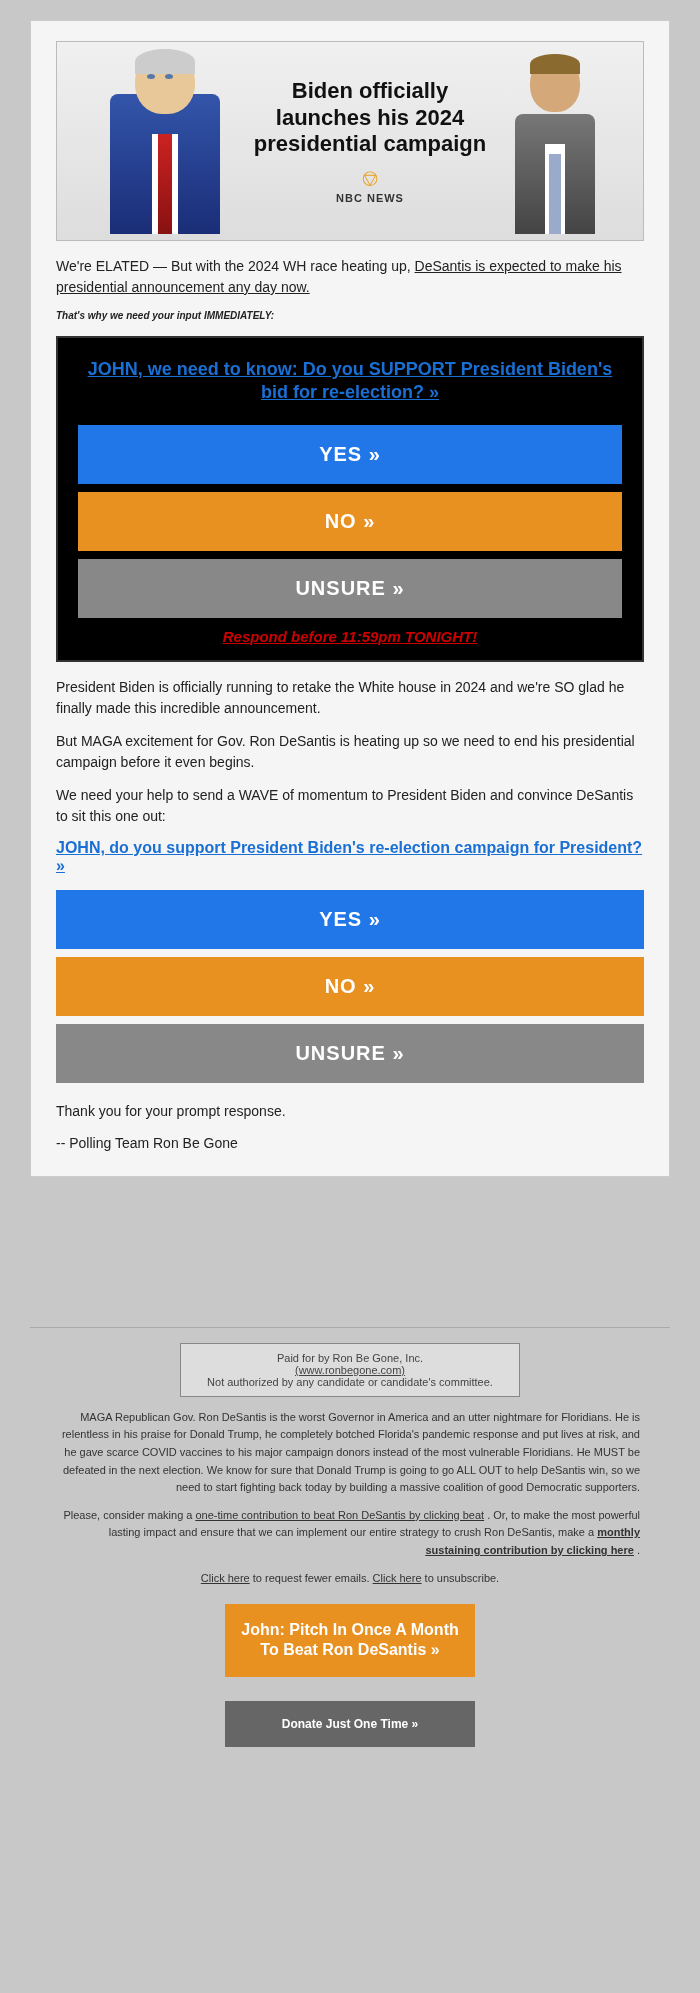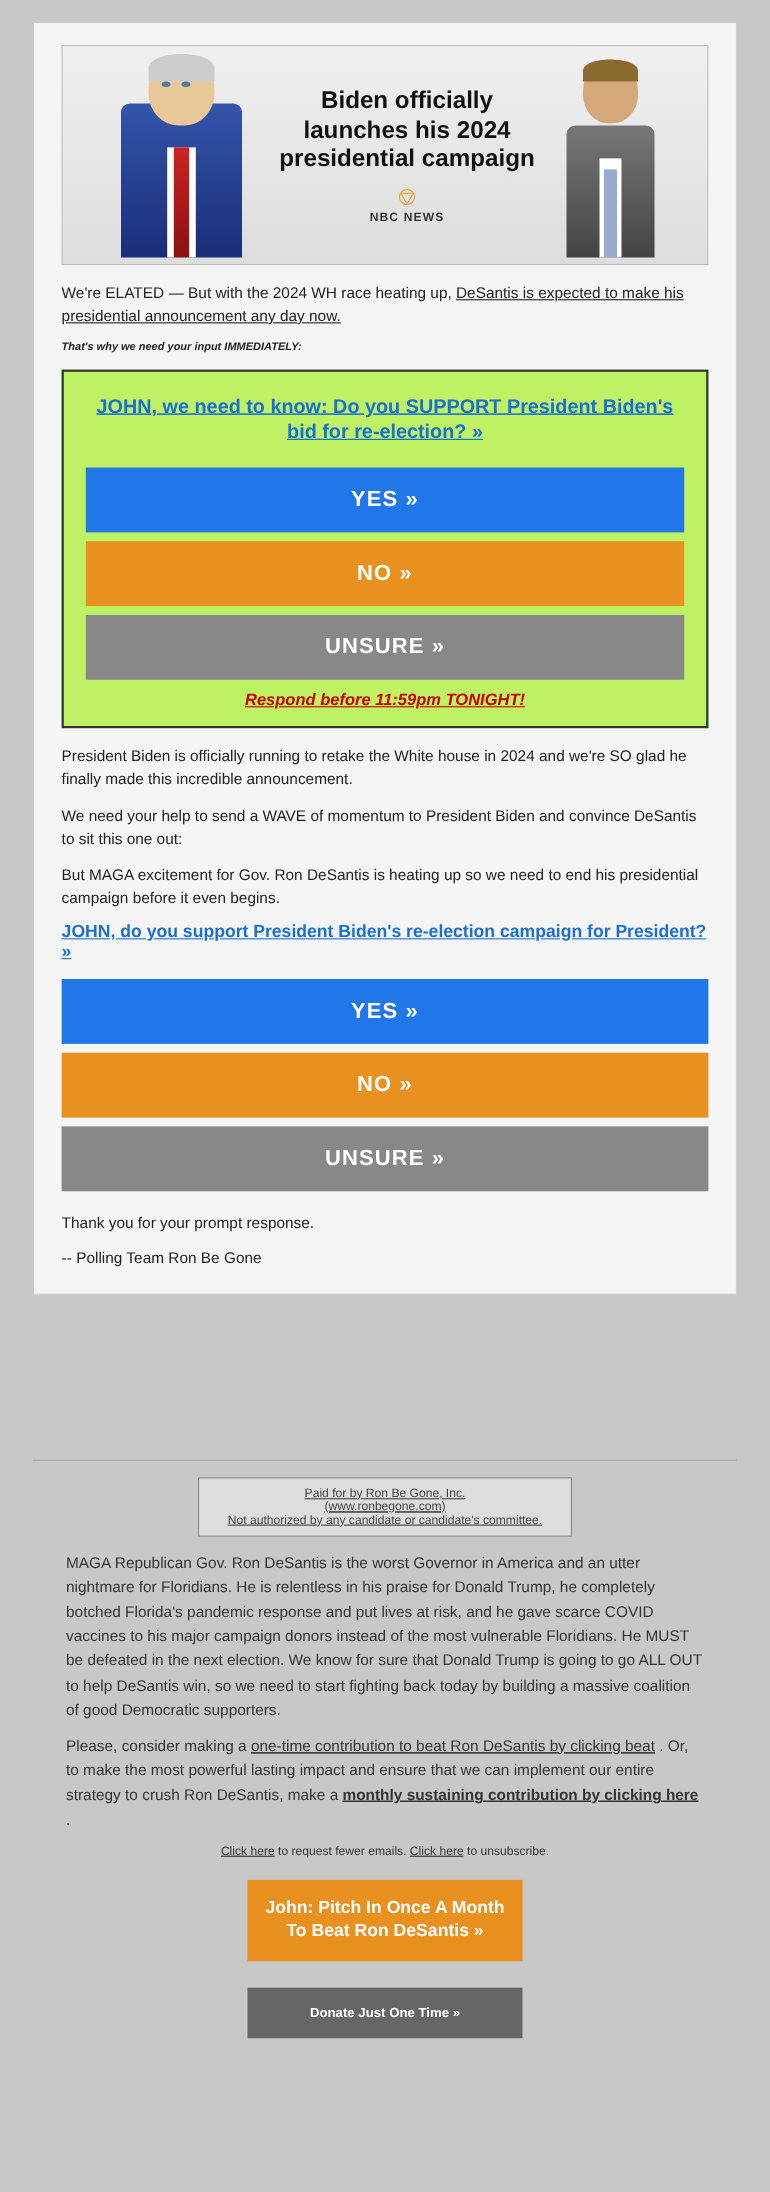--- a/index.html
+++ b/index.html
@@ -94,21 +94,21 @@
       font-weight: bold;
       font-size: 10px;
       margin-bottom: 15px;
     }
 
     
     .poll-box {
       border: 2px solid #333;
       padding: 20px 20px 15px;
       margin-bottom: 15px;
-      background: #bef264;
+      background: #000000;
     }
     .poll-question {
       text-align: center;
       font-size: 18px;
       font-weight: bold;
       color: #1a6fd4;
       text-decoration: underline;
       margin-bottom: 20px;
       line-height: 1.3;
     }
@@ -199,37 +199,36 @@
     }
     .footer-paid-box {
       border: 1px solid #888;
       padding: 8px 12px;
       font-size: 11px;
       color: #444;
       text-align: center;
       max-width: 340px;
       margin: 0 auto 12px;
       background: #ddd;
-      text-decoration: underline;
     }
     .footer-paid-box a {
       color: #444;
     }
     .footer-address {
       text-align: center;
       font-size: 12px;
       color: #444;
       margin-bottom: 12px;
     }
     .footer-body {
-      font-size: 14px;
+      font-size: 11px;
       color: #333;
       line-height: 1.6;
       margin-bottom: 12px;
-      text-align: left;
+      text-align: right;
       max-width: 580px;
       margin-left: auto;
       margin-right: auto;
     }
     .footer-body a {
       color: #333;
       text-decoration: underline;
     }
     .footer-body strong {
       font-weight: bold;
@@ -326,22 +325,22 @@
       <div class="poll-question">
         <a href="#">JOHN, we need to know: Do you SUPPORT President Biden's bid for re-election? »</a>
       </div>
       <button class="btn-yes">YES »</button>
       <button class="btn-no">NO »</button>
       <button class="btn-unsure">UNSURE »</button>
       <div class="deadline-text">Respond before 11:59pm TONIGHT!</div>
     </div>
 
     <p class="body-text">President Biden is officially running to retake the White house in 2024 and we're SO glad he finally made this incredible announcement.</p>
+    <p class="body-text">But MAGA excitement for Gov. Ron DeSantis is heating up so we need to end his presidential campaign before it even begins.</p>
     <p class="body-text">We need your help to send a WAVE of momentum to President Biden and convince DeSantis to sit this one out:</p>
-    <p class="body-text">But MAGA excitement for Gov. Ron DeSantis is heating up so we need to end his presidential campaign before it even begins.</p>
 
     <p style="margin-bottom:15px;">
       <a href="#" class="link-blue">JOHN, do you support President Biden's re-election campaign for President? »</a>
     </p>
 
     <div>
       <button class="btn-yes">YES »</button>
       <button class="btn-no">NO »</button>
       <button class="btn-unsure">UNSURE »</button>
     </div>

